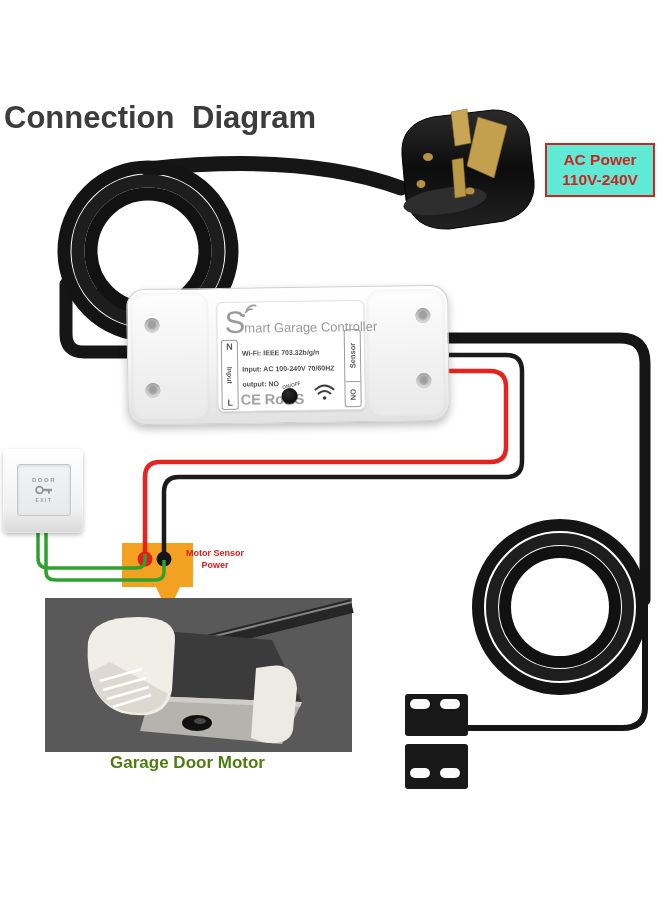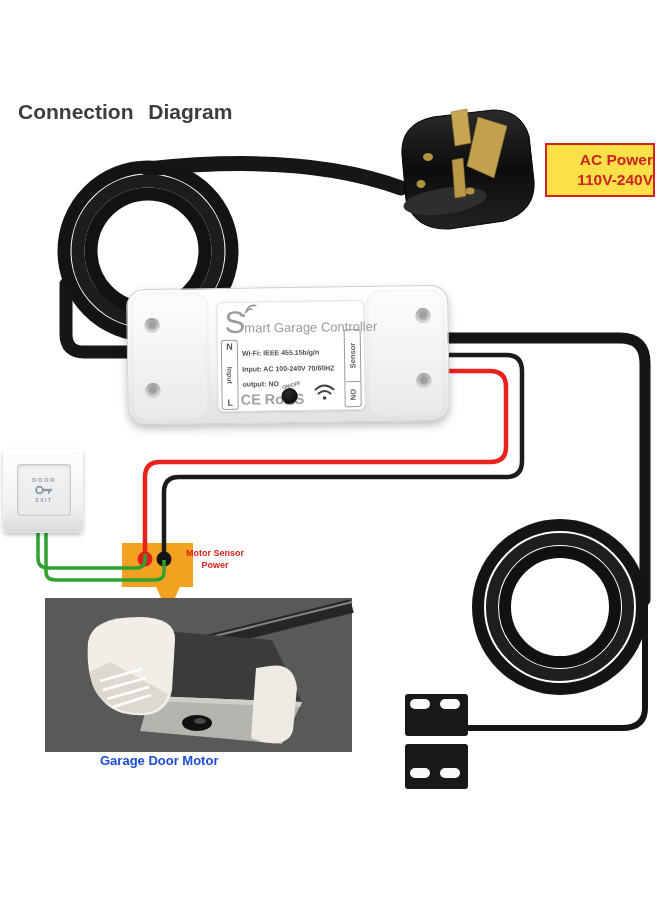--- a/index.html
+++ b/index.html
@@ -1,25 +1,25 @@
 <!DOCTYPE html>
 <html><head>
 <meta charset="utf-8">
 <style>
   html,body{margin:0;padding:0;background:#ffffff;}
   #stage{position:relative;width:660px;height:900px;background:#ffffff;overflow:hidden;
          font-family:"Liberation Sans",sans-serif;}
   #wiring{position:absolute;left:0;top:0;z-index:1;}
 
-  .title{position:absolute;left:18px;top:100px;z-index:3;font-size:21px;font-weight:800;
+  .title{position:absolute;left:4px;top:100px;z-index:3;font-size:31px;font-weight:800;
          color:#3c3c3c;letter-spacing:0px;word-spacing:9px;}
 
   .ac-badge{position:absolute;left:545px;top:143px;z-index:3;width:106px;height:50px;
-         border:2.5px solid #cd2421;background:#fde047;display:flex;flex-direction:column;
-         align-items:flex-end;justify-content:center;color:#cd2421;font-weight:800;
+         border:2.5px solid #cd2421;background:#5eead4;display:flex;flex-direction:column;
+         align-items:center;justify-content:center;color:#cd2421;font-weight:800;
          font-size:15.5px;line-height:1.3;}
 
   
   .controller{position:absolute;left:127px;top:287px;z-index:2;width:320px;height:134px;
          background:linear-gradient(180deg,#ffffff 0%,#f4f4f4 55%,#e2e2e2 100%);
          border:1px solid #cfcfcf;border-radius:18px;
          box-shadow:0 4px 8px rgba(0,0,0,.25);transform:rotate(-0.8deg);}
   .cap{position:absolute;top:3px;bottom:3px;width:78px;border-radius:14px;
          background:linear-gradient(180deg,#fdfdfd,#e9e9e9);
          box-shadow:inset 0 0 4px rgba(0,0,0,.08);}
@@ -60,22 +60,22 @@
          border:1px solid #c6c9cc;border-radius:3px;
          background:linear-gradient(180deg,#f2f3f4,#e7e9ea);
          box-shadow:inset 0 1px 3px rgba(0,0,0,.12);
          display:flex;flex-direction:column;align-items:center;justify-content:center;gap:2px;
          color:#979da6;}
   .door-switch .t1{font-size:6px;font-weight:700;letter-spacing:1.5px;}
   .door-switch .t2{font-size:5px;font-weight:700;letter-spacing:1.5px;}
 
   .relay-label{position:absolute;left:183px;top:548px;z-index:2;width:64px;text-align:center;
          color:#d8201c;font-size:9px;font-weight:800;line-height:1.3;}
-  .motor-caption{position:absolute;left:100px;top:753px;z-index:2;width:175px;text-align:left;
-         color:#1d4ed8;font-size:13px;font-weight:800;}
+  .motor-caption{position:absolute;left:100px;top:753px;z-index:2;width:175px;text-align:center;
+         color:#4d7c0f;font-size:17px;font-weight:800;}
 </style>
 </head>
 <body>
 
 <div id="stage">
 
   <svg id="wiring" width="660" height="900" viewBox="0 0 660 900">
     <defs>
       <linearGradient id="plugGrad" x1="0" y1="0" x2="0" y2="1">
         <stop offset="0" stop-color="#2b2b2b"></stop>
@@ -181,21 +181,21 @@
         <path d="M6,5 Q11,1 16,4" stroke="#9a9a9a" stroke-width="1.6" fill="none" stroke-linecap="round" transform="rotate(-18 10 5)"></path>
       </svg>
 
       <div class="vtab left">
         <span>N</span>
         <span class="rot90">Input</span>
         <span>L</span>
       </div>
 
       <div class="specs">
-        <div>Wi-Fi: IEEE 455.15b/g/n</div>
+        <div>Wi-Fi: IEEE 703.32b/g/n</div>
         <div>Input: AC 100-240V  70/60HZ</div>
         <div>output:  NO</div>
       </div>
 
       <div class="cert">CE RoHS</div>
       <div class="btn-label">ON/OFF</div>
       <div class="pair-btn"></div>
 
       <svg class="panel-wifi" width="24" height="20" viewBox="0 0 24 20">
         <path d="M3,8 Q12,0 21,8" stroke="#3f3f3f" stroke-width="2" fill="none" stroke-linecap="round"></path>

